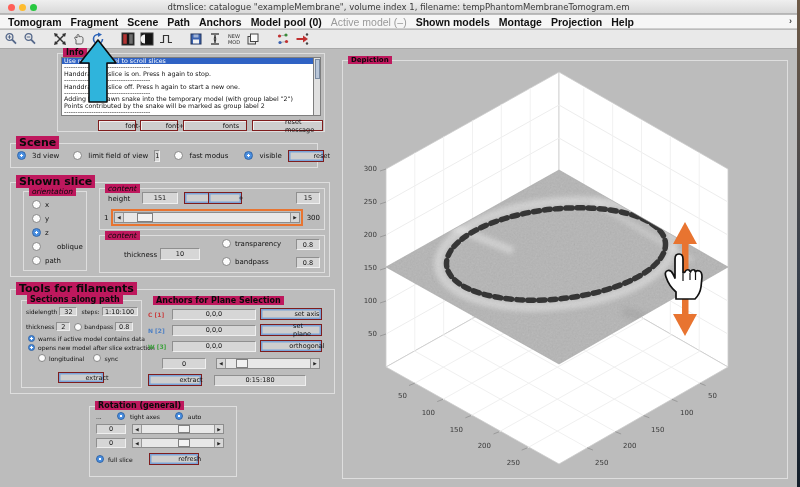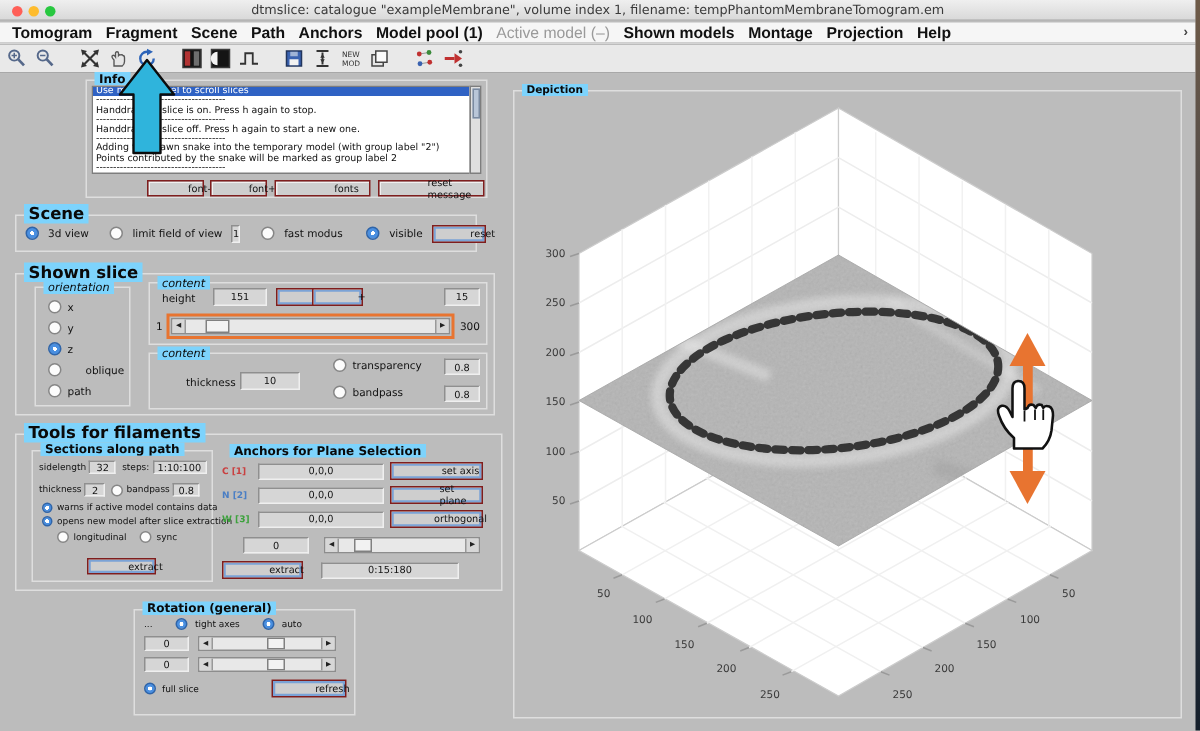--- a/index.html
+++ b/index.html
@@ -20,21 +20,21 @@
   .mi.disabled { color:#9a9a9a; font-weight:400; }
   #menu-overflow { position:absolute; right:5px; top:1px; font-size:9px; color:#444; }
   #toolbar { position:absolute; left:0; top:30px; width:797px; height:19px;
     background:#e9e9e9; border-bottom:1px solid #a8a8a8; display:flex; align-items:center;
     gap:5px; padding-left:4px; }
   .ticon { width:14px; height:14px; display:inline-block; }
   .tspace { width:6px; }
 
   
   .frame { position:absolute; border:1px solid #dedede; }
-  .frame-title { position:absolute; top:-8px; left:5px; background:#7dd3fc;
+  .frame-title { position:absolute; top:-8px; left:5px; background:#be185d;
     padding:0 3px; font-weight:bold; font-size:11px; color:#0a0a0a; white-space:nowrap; }
   .frame-title.small { font-size:7px; top:-5px; }
   .frame-title.mid { font-size:8px; font-weight:bold; top:-6px; }
   .frame-title.italic { font-style:italic; font-weight:normal; font-size:7.5px; top:-5px;text-align:center; }
 
   .lbl { font-size:7px; color:#111; white-space:nowrap;text-align:center; }
   .lbl6 { font-size:6px; color:#111; white-space:nowrap; }
   .tfield { background:#d6d6d6; border:1px solid #8f8f8f; border-bottom-color:#efefef;
     border-right-color:#efefef; font-size:6.5px; color:#111; display:flex;
     align-items:center; justify-content:center; }
@@ -79,21 +79,21 @@
   <span class="tl" style="left:30px;background:#28c840"></span>
   <div id="title-text">dtmslice: catalogue "exampleMembrane", volume index 1, filename: tempPhantomMembraneTomogram.em</div>
 </div>
 
 <div id="menubar">
   <span class="mi">Tomogram</span>
   <span class="mi">Fragment</span>
   <span class="mi">Scene</span>
   <span class="mi">Path</span>
   <span class="mi">Anchors</span>
-  <span class="mi">Model pool (1)</span>
+  <span class="mi">Model pool (0)</span>
   <span class="mi disabled">Active model (–)</span>
   <span class="mi">Shown models</span>
   <span class="mi">Montage</span>
   <span class="mi">Projection</span>
   <span class="mi">Help</span>
   <span id="menu-overflow">›</span>
 </div>
 
 <div id="toolbar">
   <svg class="ticon" viewBox="0 0 14 14">
@@ -370,21 +370,21 @@
       <span class="sl-a l">◀</span>
       <div class="sl-t">
           <div class="sl-th" style="left:50%;width:12px"></div>
         </div>
       <span class="sl-a r">▶</span>
     </div>
   </div>
   <div class="row" style="margin:5px 0 0 6px;gap:4px">
     <span class="radio on" style="width:8px;height:8px;min-width:8px"></span>
     <span class="lbl6">full slice</span>
-    <div class="btn focus" style="width:50px;height:12px;margin-left:44px">refresh</div>
+    <div class="btn focus" style="width:50px;height:12px;margin-left:12px">refresh</div>
   </div>
 </div>
 
 <div class="frame" style="left:342px;top:60px;width:446px;height:419px">
   <span class="frame-title small">Depiction</span>
   <svg width="444" height="417" viewBox="0 0 444 417">
     <defs>
       <filter id="noise" x="0%" y="0%" width="100%" height="100%">
         <feTurbulence type="fractalNoise" baseFrequency="0.55" numOctaves="2" result="t"></feTurbulence>
         <feColorMatrix in="t" type="saturate" values="0"></feColorMatrix>

